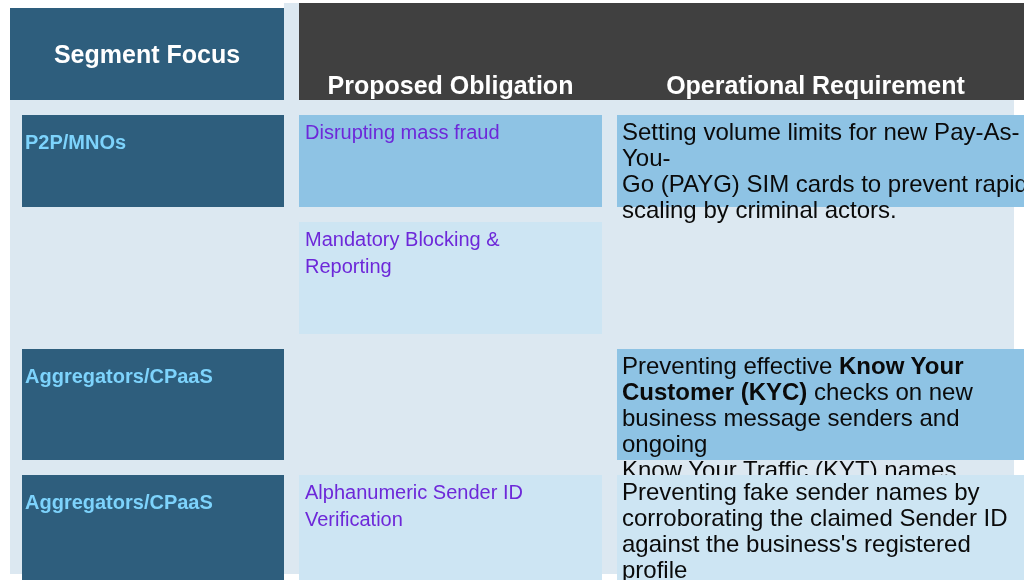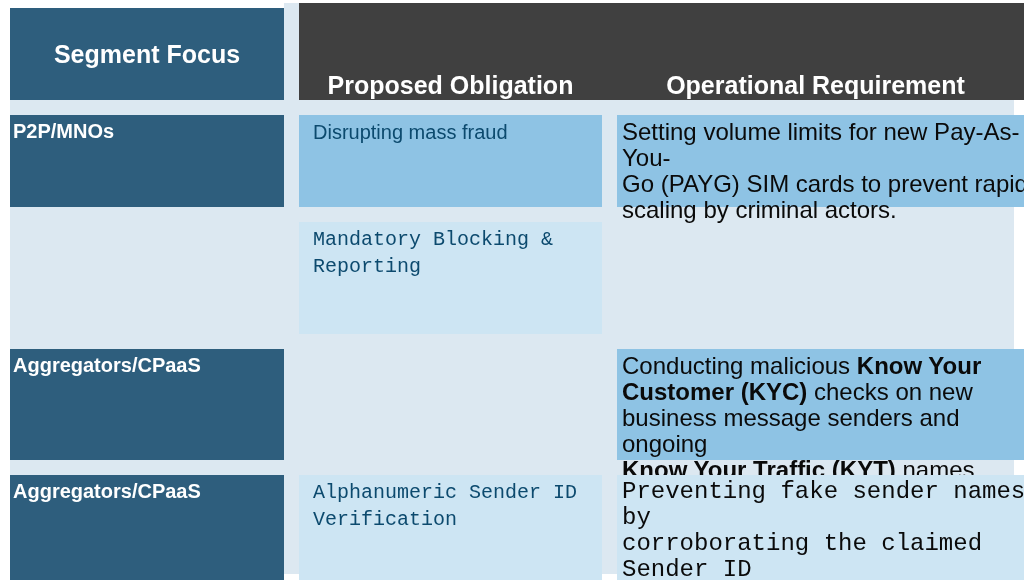--- a/index.html
+++ b/index.html
@@ -29,28 +29,28 @@
   .head-span {
     grid-column:2 / 4; grid-row:1;
     background:#404040;
     display:flex; align-items:flex-end;
   }
   .head-col2 { width:303px; text-align:center; }
   .head-col3 { width:421px; margin-left:3px; text-align:center; }
 
   
   .seg {
-    grid-column:1; background:#2e5e7d; color:#ffffff; font-weight:bold;
-    font-size:20px; line-height:26px; padding:3px 8px 4px 3px;
+    grid-column:1; background:#2e5e7d; color:#7dd3fc; font-weight:bold;
+    font-size:20px; line-height:26px; padding:14px 8px 4px 3px;margin-left:12px;
   }
   .shade-medium { background:#8ec3e4; }
-  .shade-light  { background:#cde5f3;font-family:Liberation Mono, monospace; }
+  .shade-light  { background:#cde5f3; }
   .obl {
-    grid-column:2; color:#0c4a6e; font-size:20px; line-height:27px;
-    padding:4px 8px 4px 14px; white-space:pre-line;
+    grid-column:2; color:#6d28d9; font-size:20px; line-height:27px;
+    padding:4px 8px 4px 6px; white-space:pre-line;
   }
   .req {
     grid-column:3; color:#0a0a0a; font-size:24px; line-height:26px;
     padding:4px 6px 4px 5px; white-space:pre-line;
   }
   .row-1 { grid-row:2; } .row-2 { grid-row:3; } .row-3 { grid-row:4; } .row-4 { grid-row:5; }
 </style>
 </head>
 <body>
 
@@ -67,24 +67,24 @@
     <div class="cell seg row-1">P2P/MNOs</div>
     <div class="cell obl row-1 shade-medium">Disrupting mass fraud</div>
     <div class="cell req row-1 shade-medium"><span>Setting volume limits for new Pay-As-You-
 Go (PAYG) SIM cards to prevent rapid
 scaling by criminal actors.</span></div>
 
     <div class="cell obl row-2 shade-light">Mandatory Blocking &amp;
 Reporting</div>
 
     <div class="cell seg row-3">Aggregators/CPaaS</div>
-    <div class="cell req row-3 shade-medium"><span>Conducting malicious </span><span style="font-weight: bold;">Know Your
+    <div class="cell req row-3 shade-medium"><span>Preventing effective </span><span style="font-weight: bold;">Know Your
 Customer (KYC)</span><span> checks on new
 business message senders and ongoing
-</span><span style="font-weight: bold; margin-top: 23px;">Know Your Traffic (KYT)</span><span> names.</span></div>
+</span><span style="font-weight: normal; margin-top: 23px;">Know Your Traffic (KYT)</span><span> names.</span></div>
 
     <div class="cell seg row-4">Aggregators/CPaaS</div>
     <div class="cell obl row-4 shade-light">Alphanumeric Sender ID
 Verification</div>
     <div class="cell req row-4 shade-light"><span>Preventing fake sender names by
 corroborating the claimed Sender ID
 against the business's registered profile
 and message scaling (i.e., verifying
 alignment).</span></div>
 

